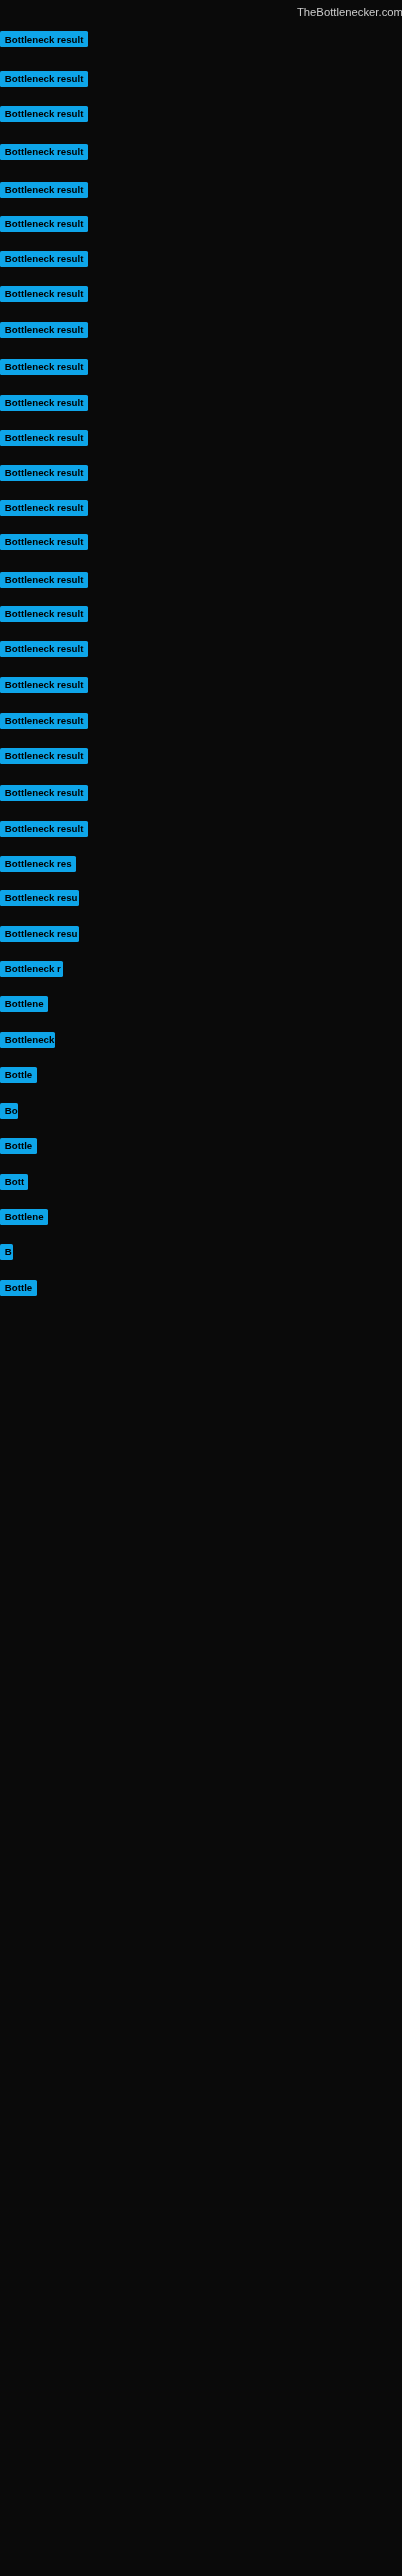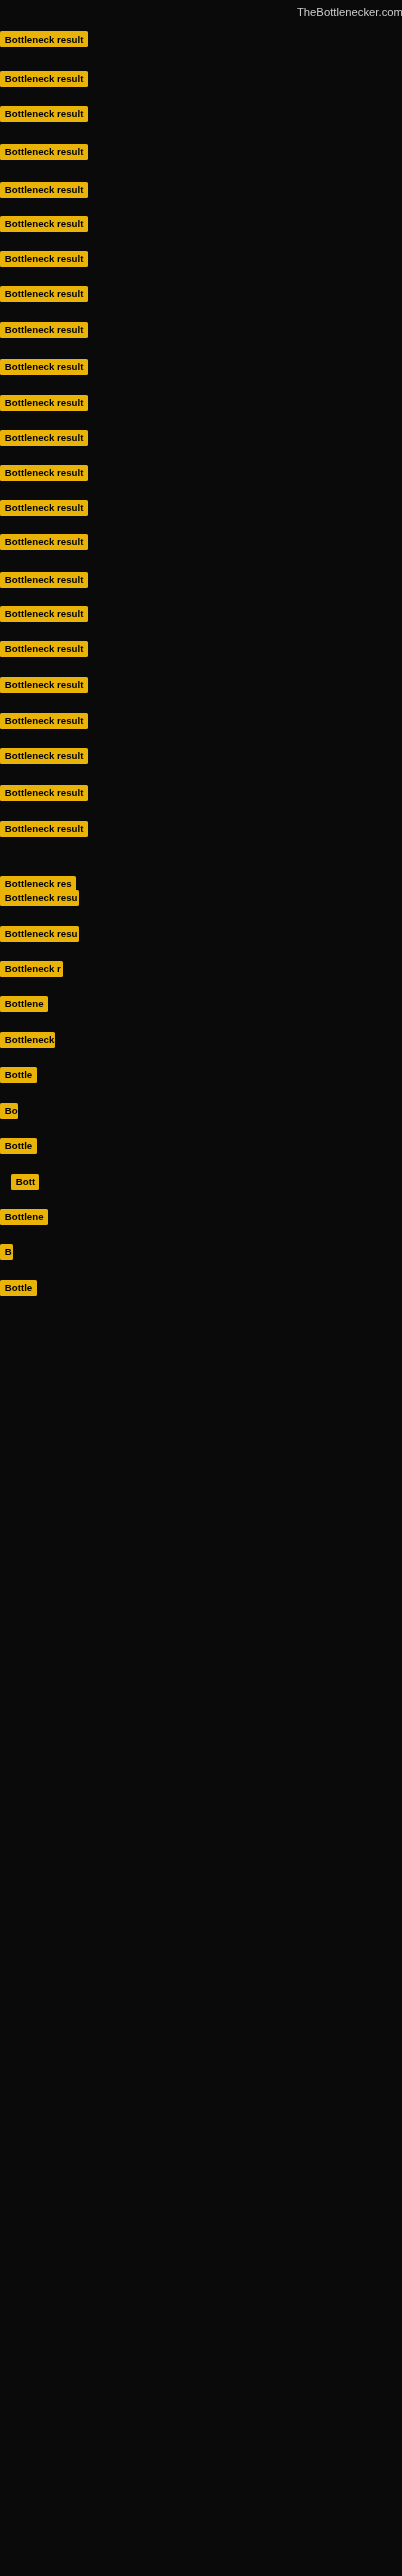--- a/index.html
+++ b/index.html
@@ -18,21 +18,21 @@
 
     .site-title {
       text-align: right;
       color: #cccccc;
       font-size: 11.3px;
       padding: 6.4px 0 9.7px 0;
       font-weight: normal;
     }
 
     .bottleneck-badge {
-      background-color: #eab308;
+      background-color: #0ea5e9;
       color: #000;
       font-size: 9.7px;
       font-weight: bold;
       padding: 2.4px 4.8px;
       display: inline-block;
       border-radius: 1.6px;
       white-space: nowrap;
       overflow: hidden;
     }
 
@@ -63,27 +63,27 @@
     <div class="badge-row" style="top: 472px; left: 0px;"><span class="bottleneck-badge" style="max-width: 93px;">Bottleneck result</span></div>
     <div class="badge-row" style="top: 506px; left: 0px;"><span class="bottleneck-badge" style="max-width: 93px;">Bottleneck result</span></div>
     <div class="badge-row" style="top: 544px; left: 0px;"><span class="bottleneck-badge" style="max-width: 93px;">Bottleneck result</span></div>
     <div class="badge-row" style="top: 578px; left: 0px;"><span class="bottleneck-badge" style="max-width: 93px;">Bottleneck result</span></div>
     <div class="badge-row" style="top: 613px; left: 0px;"><span class="bottleneck-badge" style="max-width: 93px;">Bottleneck result</span></div>
     <div class="badge-row" style="top: 649px; left: 0px;"><span class="bottleneck-badge" style="max-width: 93px;">Bottleneck result</span></div>
     <div class="badge-row" style="top: 685px; left: 0px;"><span class="bottleneck-badge" style="max-width: 93px;">Bottleneck result</span></div>
     <div class="badge-row" style="top: 720px; left: 0px;"><span class="bottleneck-badge" style="max-width: 93px;">Bottleneck result</span></div>
     <div class="badge-row" style="top: 757px; left: 0px;"><span class="bottleneck-badge" style="max-width: 93px;">Bottleneck result</span></div>
     <div class="badge-row" style="top: 793px; left: 0px;"><span class="bottleneck-badge" style="max-width: 93px;">Bottleneck result</span></div>
-    <div class="badge-row" style="top: 828px; left: 0px;"><span class="bottleneck-badge" style="max-width: 76px; margin-top: 20px;">Bottleneck res</span></div>
+    <div class="badge-row" style="top: 828px; left: 0px;"><span class="bottleneck-badge" style="max-width: 76px;">Bottleneck res</span></div>
     <div class="badge-row" style="top: 862px; left: 0px;"><span class="bottleneck-badge" style="max-width: 79px;">Bottleneck resu</span></div>
     <div class="badge-row" style="top: 898px; left: 0px;"><span class="bottleneck-badge" style="max-width: 79px;">Bottleneck resu</span></div>
     <div class="badge-row" style="top: 933px; left: 0px;"><span class="bottleneck-badge" style="max-width: 63px;">Bottleneck r</span></div>
     <div class="badge-row" style="top: 968px; left: 0px;"><span class="bottleneck-badge" style="max-width: 48px;">Bottlene</span></div>
     <div class="badge-row" style="top: 1004px; left: 0px;"><span class="bottleneck-badge" style="max-width: 55px;">Bottleneck</span></div>
     <div class="badge-row" style="top: 1039px; left: 0px;"><span class="bottleneck-badge" style="max-width: 39px;">Bottle</span></div>
     <div class="badge-row" style="top: 1075px; left: 0px;"><span class="bottleneck-badge" style="max-width: 17.7px;">Bo</span></div>
     <div class="badge-row" style="top: 1110px; left: 0px;"><span class="bottleneck-badge" style="max-width: 39px;">Bottle</span></div>
-    <div class="badge-row" style="top: 1146px; left: 11px;"><span class="bottleneck-badge" style="max-width: 28px;">Bott</span></div>
+    <div class="badge-row" style="top: 1146px; left: 0px;"><span class="bottleneck-badge" style="max-width: 28px;">Bott</span></div>
     <div class="badge-row" style="top: 1181px; left: 0px;"><span class="bottleneck-badge" style="max-width: 48px;">Bottlene</span></div>
     <div class="badge-row" style="top: 1216px; left: 0px;"><span class="bottleneck-badge" style="max-width: 13px;">B</span></div>
     <div class="badge-row" style="top: 1252px; left: 0px;"><span class="bottleneck-badge" style="max-width: 39px;">Bottle</span></div>
   </div>
 
 
 </body></html>

